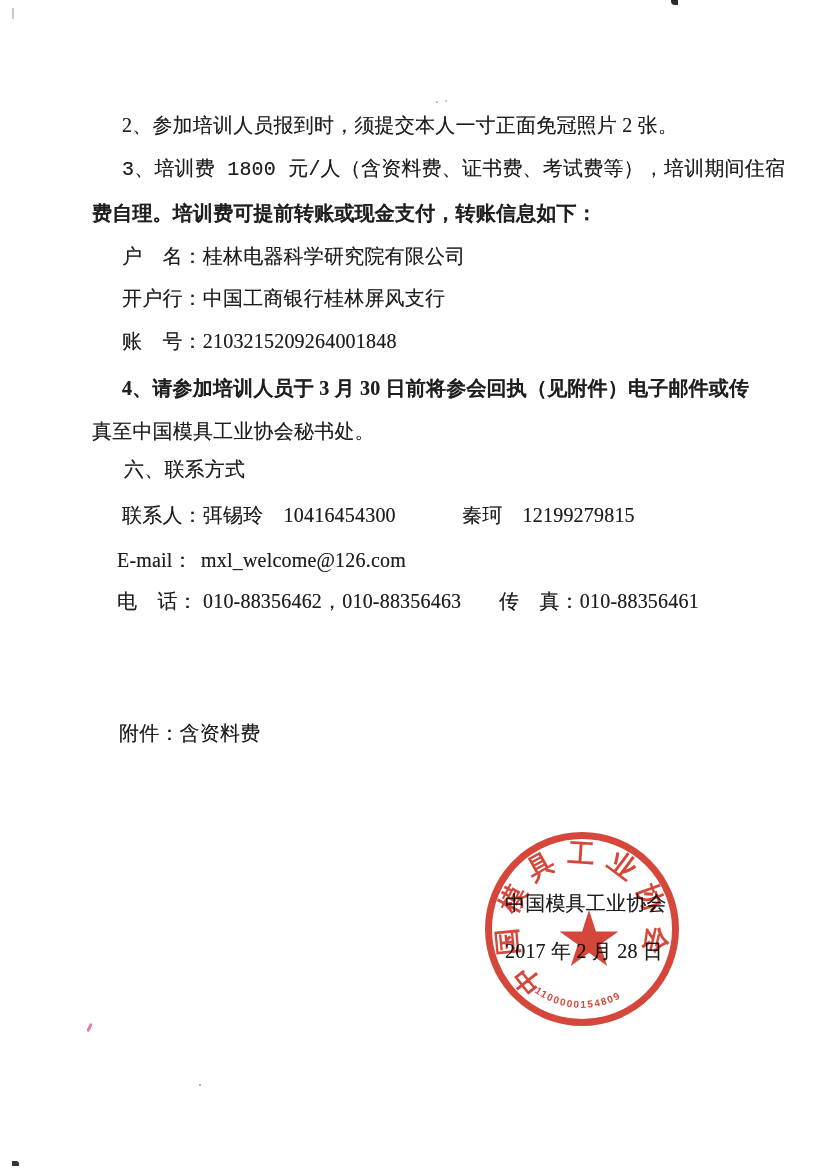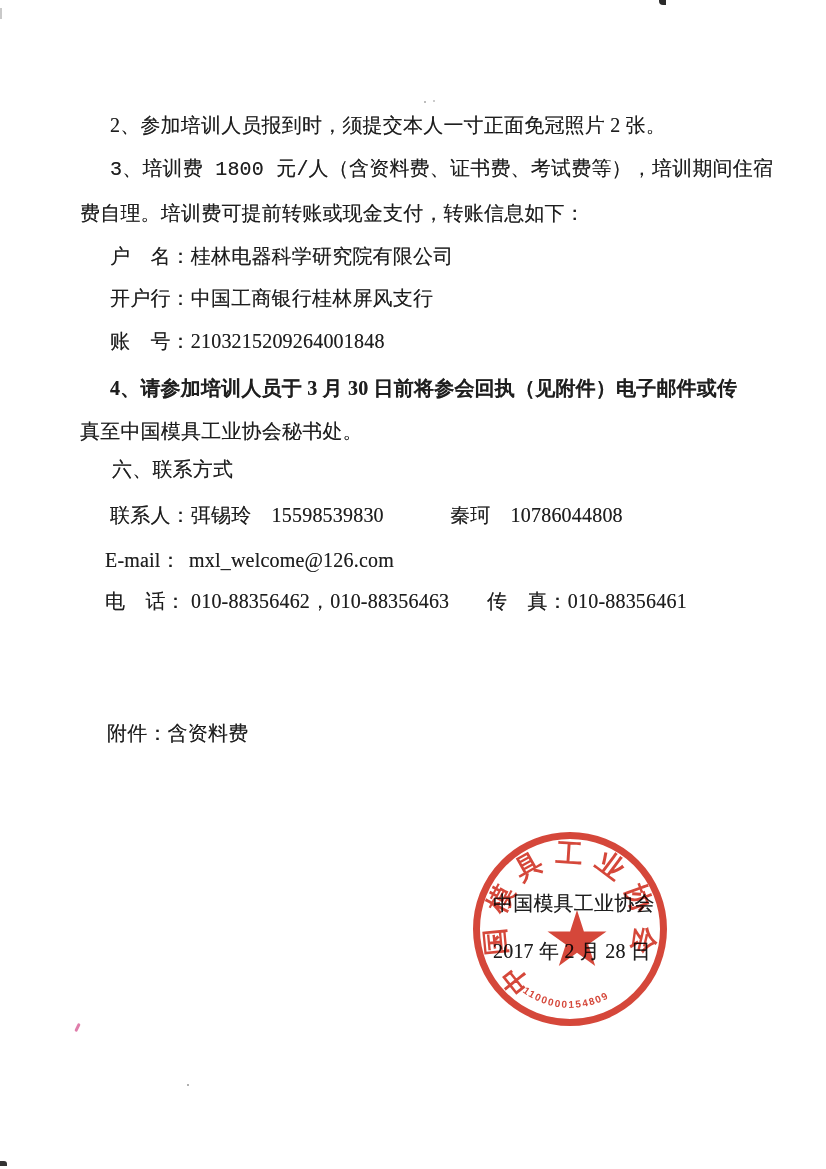--- a/index.html
+++ b/index.html
@@ -1,25 +1,25 @@
 <!DOCTYPE html>
 <html><head>
 <meta charset="utf-8">
 <style>
   html,body{margin:0;padding:0;}
   body{width:826px;height:1169px;background:#ffffff;overflow:hidden;}
   .page{position:relative;width:666px;height:1169px;background:#ffffff;
-        font-family:"Liberation Serif","DejaVu Serif",serif;}
+        font-family:"Liberation Serif","DejaVu Serif",serif;margin-left:12px;}
   .ln{position:absolute;font-size:20px;line-height:1.15;color:#1e1e1e;
       white-space:pre;letter-spacing:0.2px;
       text-shadow:0 0 0.4px rgba(20,20,20,0.55);}
   
   .l-para2      {left:110px;top:114px;}
   .l-para3a     {left:110px;top:158px;font-family:Liberation Mono, monospace;}
-  .l-para3b     {left:80px; top:202px;}
+  .l-para3b     {left:80px; top:202px;font-weight:bold;}
   .l-acctname   {left:110px;top:245px;}
   .l-bank       {left:110px;top:287px;}
   .l-acctno     {left:110px;top:330px;text-align:center;}
   .l-para4a     {left:110px;top:377px;font-weight:bold;}
   .l-para4b     {left:80px; top:420px;}
   .l-sec6       {left:112px;top:458px;}
   .l-contactL   {left:110px;top:504px;}
   .l-contactR   {left:450px;top:504px;}
   .l-emailLab   {left:105px;top:549px;}
   .l-emailVal   {left:189px;top:549px;}
@@ -54,22 +54,22 @@
 
   <div class="ln l-para2">2、参加培训人员报到时，须提交本人一寸正面免冠照片 2 张。</div>
   <div class="ln l-para3a">3、培训费 1800 元/人（含资料费、证书费、考试费等），培训期间住宿</div>
   <div class="ln l-para3b">费自理。培训费可提前转账或现金支付，转账信息如下：</div>
   <div class="ln l-acctname">户　名：桂林电器科学研究院有限公司</div>
   <div class="ln l-bank">开户行：中国工商银行桂林屏风支行</div>
   <div class="ln l-acctno">账　号：2103215209264001848</div>
   <div class="ln l-para4a">4、请参加培训人员于 3 月 30 日前将参会回执（见附件）电子邮件或传</div>
   <div class="ln l-para4b">真至中国模具工业协会秘书处。</div>
   <div class="ln l-sec6">六、联系方式</div>
-  <div class="ln l-contactL">联系人：弭锡玲　15598539830</div>
-  <div class="ln l-contactR">秦珂　10786044808</div>
+  <div class="ln l-contactL">联系人：弭锡玲　10416454300</div>
+  <div class="ln l-contactR">秦珂　12199279815</div>
   <div class="ln l-emailLab">E-mail：</div>
   <div class="ln l-emailVal">mxl_welcome@126.com</div>
   <div class="ln l-phone">电　话： 010-88356462，010-88356463</div>
   <div class="ln l-fax">传　真：010-88356461</div>
   <div class="ln l-attach">附件：含资料费</div>
 
   <svg class="stamp" viewBox="0 0 200 200" width="200" height="200" xmlns="http://www.w3.org/2000/svg">
     <defs>
       <path id="arcTop" d="M 59.1 154.1 A 66 66 0 1 1 156.8 127.9" fill="none"></path>
       <path id="arcBottom" d="M 46.2 160.5 A 79 79 0 0 0 147.8 160.5" fill="none"></path>

